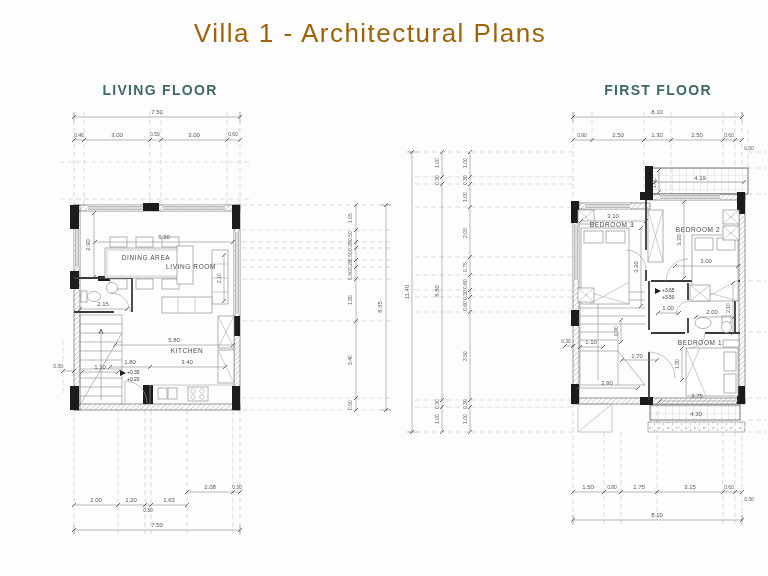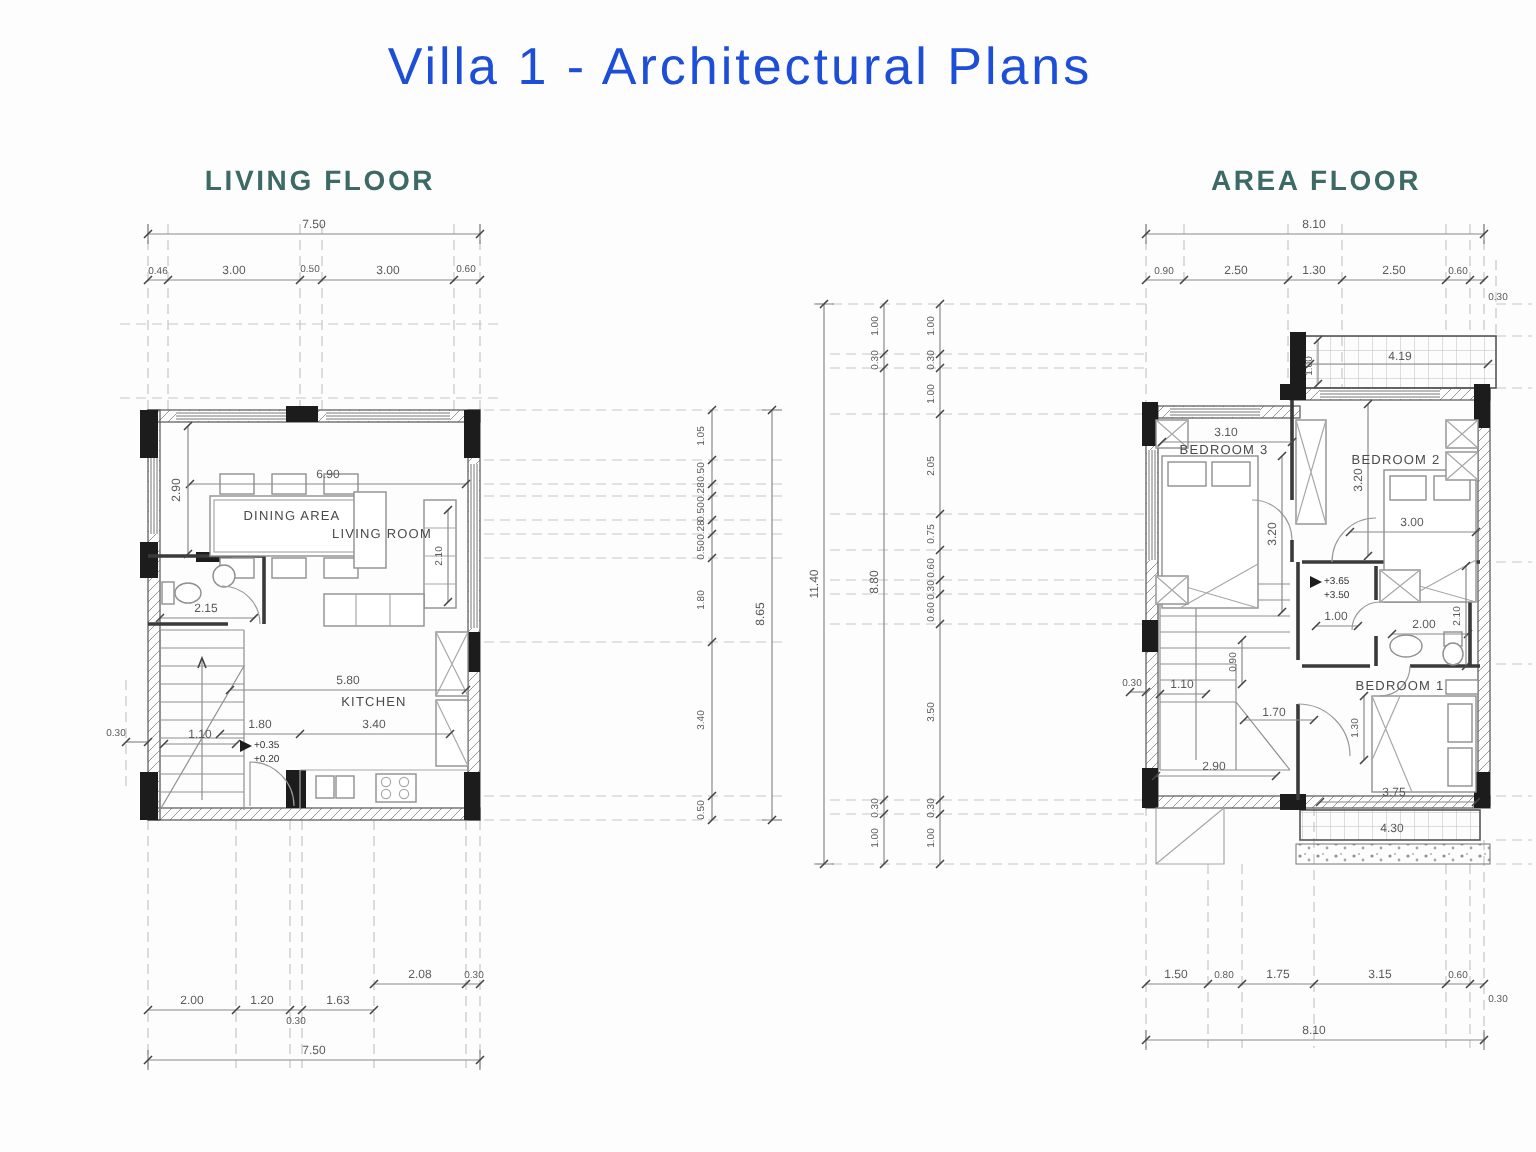--- a/index.html
+++ b/index.html
@@ -1,19 +1,19 @@
 <!DOCTYPE html>
 <html><head>
 <meta charset="utf-8">
 <style>
   html,body{margin:0;padding:0;background:#ffffff;}
   .page{position:relative;width:768px;height:576px;background:#fdfdfd;overflow:hidden;
         font-family:"Liberation Sans","DejaVu Sans",sans-serif;}
   .title{position:absolute;top:18px;left:0;width:740px;text-align:center;
-         font-size:26px;font-weight:500;letter-spacing:1.5px;color:#1d4ed8;}
+         font-size:26px;font-weight:500;letter-spacing:1.5px;color:#a16207;}
   .floor-label{position:absolute;top:82px;font-size:14px;font-weight:700;
                letter-spacing:1.3px;color:#3e6a66;}
   .floor-label.gf{left:70px;width:180px;text-align:center;}
   .floor-label.ff{left:568px;width:180px;text-align:center;}
   svg text{font-family:"Liberation Sans","DejaVu Sans",sans-serif;}
   .dim{font-size:6px;fill:#5a5a5a;}
   .dim5{font-size:5px;fill:#5a5a5a;}
   .room{font-size:6.5px;fill:#4a4a4a;letter-spacing:0.6px;}
   .lvl{font-size:5px;fill:#333;}
   .dimline{stroke:#8a8a8a;stroke-width:0.6;fill:none;}
@@ -27,21 +27,21 @@
   .win{stroke:#777;stroke-width:0.5;fill:none;}
   .arc{stroke:#9a9a9a;stroke-width:0.6;fill:none;}
   .stair{stroke:#8f8f8f;stroke-width:0.6;fill:none;}
 </style>
 </head>
 <body>
 
 <div class="page">
   <div class="title">Villa 1 - Architectural Plans</div>
   <div class="floor-label gf">LIVING FLOOR</div>
-  <div class="floor-label ff">AREA FLOOR</div>
+  <div class="floor-label ff">FIRST FLOOR</div>
 
   <svg width="768" height="576" viewBox="0 0 768 576" style="position:absolute;top:0;left:0;">
     <defs>
       <pattern id="tiles" width="7" height="7" patternUnits="userSpaceOnUse">
         <path d="M7 0H0V7" fill="none" stroke="#bdbdbd" stroke-width="0.5"></path>
       </pattern>
       <pattern id="hatch" width="5" height="5" patternUnits="userSpaceOnUse">
         <path d="M0 5 L5 0" stroke="#9a9a9a" stroke-width="0.5"></path>
       </pattern>
       <pattern id="gravel" width="9" height="6" patternUnits="userSpaceOnUse">

